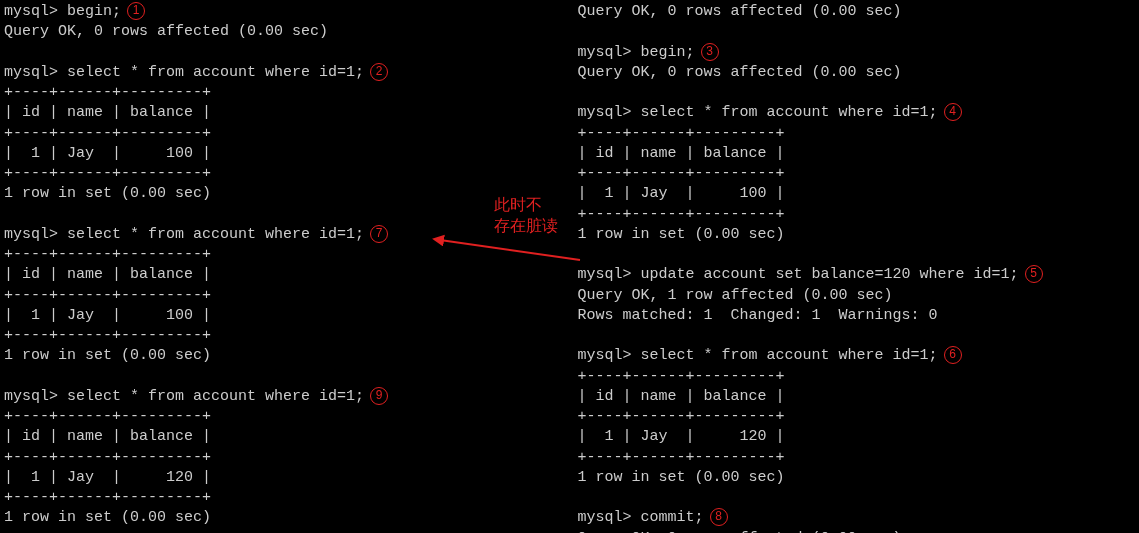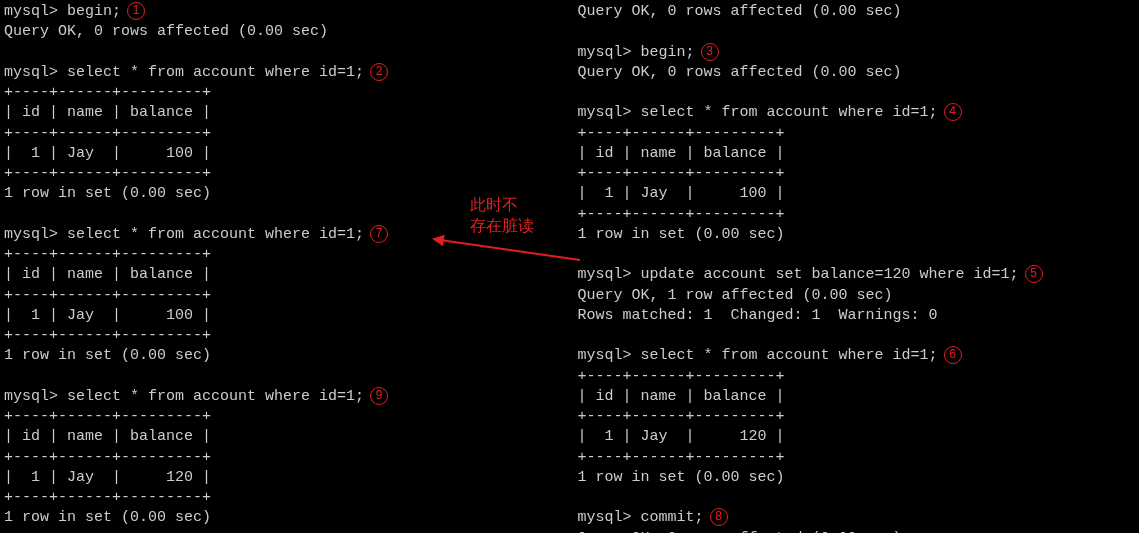--- a/index.html
+++ b/index.html
@@ -50,21 +50,21 @@
     pointer-events: none;
   }
   .row { display: block; }
 </style>
 </head>
 <body>
 
 <div class="pane pane-left" id="pane-left"><div class="row"><span class="prompt">mysql&gt;</span><span> begin;</span><span class="marker">1</span></div><div class="row">Query OK, 0 rows affected (0.00 sec)</div><div class="row">&nbsp;</div><div class="row"><span class="prompt">mysql&gt;</span><span> select * from account where id=1;</span><span class="marker">2</span></div><div class="row">+----+------+---------+</div><div class="row">| id | name | balance |</div><div class="row">+----+------+---------+</div><div class="row">|  1 | Jay  |     100 |</div><div class="row">+----+------+---------+</div><div class="row">1 row in set (0.00 sec)</div><div class="row">&nbsp;</div><div class="row"><span class="prompt">mysql&gt;</span><span> select * from account where id=1;</span><span class="marker">7</span></div><div class="row">+----+------+---------+</div><div class="row">| id | name | balance |</div><div class="row">+----+------+---------+</div><div class="row">|  1 | Jay  |     100 |</div><div class="row">+----+------+---------+</div><div class="row">1 row in set (0.00 sec)</div><div class="row">&nbsp;</div><div class="row"><span class="prompt">mysql&gt;</span><span> select * from account where id=1;</span><span class="marker">9</span></div><div class="row">+----+------+---------+</div><div class="row">| id | name | balance |</div><div class="row">+----+------+---------+</div><div class="row">|  1 | Jay  |     120 |</div><div class="row">+----+------+---------+</div><div class="row">1 row in set (0.00 sec)</div></div>
 <div class="pane pane-right" id="pane-right"><div class="row">Query OK, 0 rows affected (0.00 sec)</div><div class="row">&nbsp;</div><div class="row"><span class="prompt">mysql&gt;</span><span> begin;</span><span class="marker">3</span></div><div class="row">Query OK, 0 rows affected (0.00 sec)</div><div class="row">&nbsp;</div><div class="row"><span class="prompt">mysql&gt;</span><span> select * from account where id=1;</span><span class="marker">4</span></div><div class="row">+----+------+---------+</div><div class="row">| id | name | balance |</div><div class="row">+----+------+---------+</div><div class="row">|  1 | Jay  |     100 |</div><div class="row">+----+------+---------+</div><div class="row">1 row in set (0.00 sec)</div><div class="row">&nbsp;</div><div class="row"><span class="prompt">mysql&gt;</span><span> update account set balance=120 where id=1;</span><span class="marker">5</span></div><div class="row">Query OK, 1 row affected (0.00 sec)</div><div class="row">Rows matched: 1  Changed: 1  Warnings: 0</div><div class="row">&nbsp;</div><div class="row"><span class="prompt">mysql&gt;</span><span> select * from account where id=1;</span><span class="marker">6</span></div><div class="row">+----+------+---------+</div><div class="row">| id | name | balance |</div><div class="row">+----+------+---------+</div><div class="row">|  1 | Jay  |     120 |</div><div class="row">+----+------+---------+</div><div class="row">1 row in set (0.00 sec)</div><div class="row">&nbsp;</div><div class="row"><span class="prompt">mysql&gt;</span><span> commit;</span><span class="marker">8</span></div><div class="row">Query OK, 0 rows affected (0.00 sec)</div></div>
 
-<div class="annotation" id="annotation" style="left: 470px; top: 195px;">此时不
+<div class="annotation" id="annotation" style="left: 494px; top: 195px;">此时不
 存在脏读</div>
 
 <svg class="arrow" id="arrow-svg" width="1139" height="533">
   <defs>
     <marker id="arrowhead" markerWidth="10" markerHeight="10" refX="2" refY="3" orient="auto">
       <polygon points="0 0, 6 3, 0 6" fill="#e02020"></polygon>
     </marker>
   </defs>
   <line id="arrow-line" stroke="#e02020" stroke-width="2" marker-end="url(#arrowhead)" x1="580" y1="260" x2="440" y2="240"></line>
 </svg>

